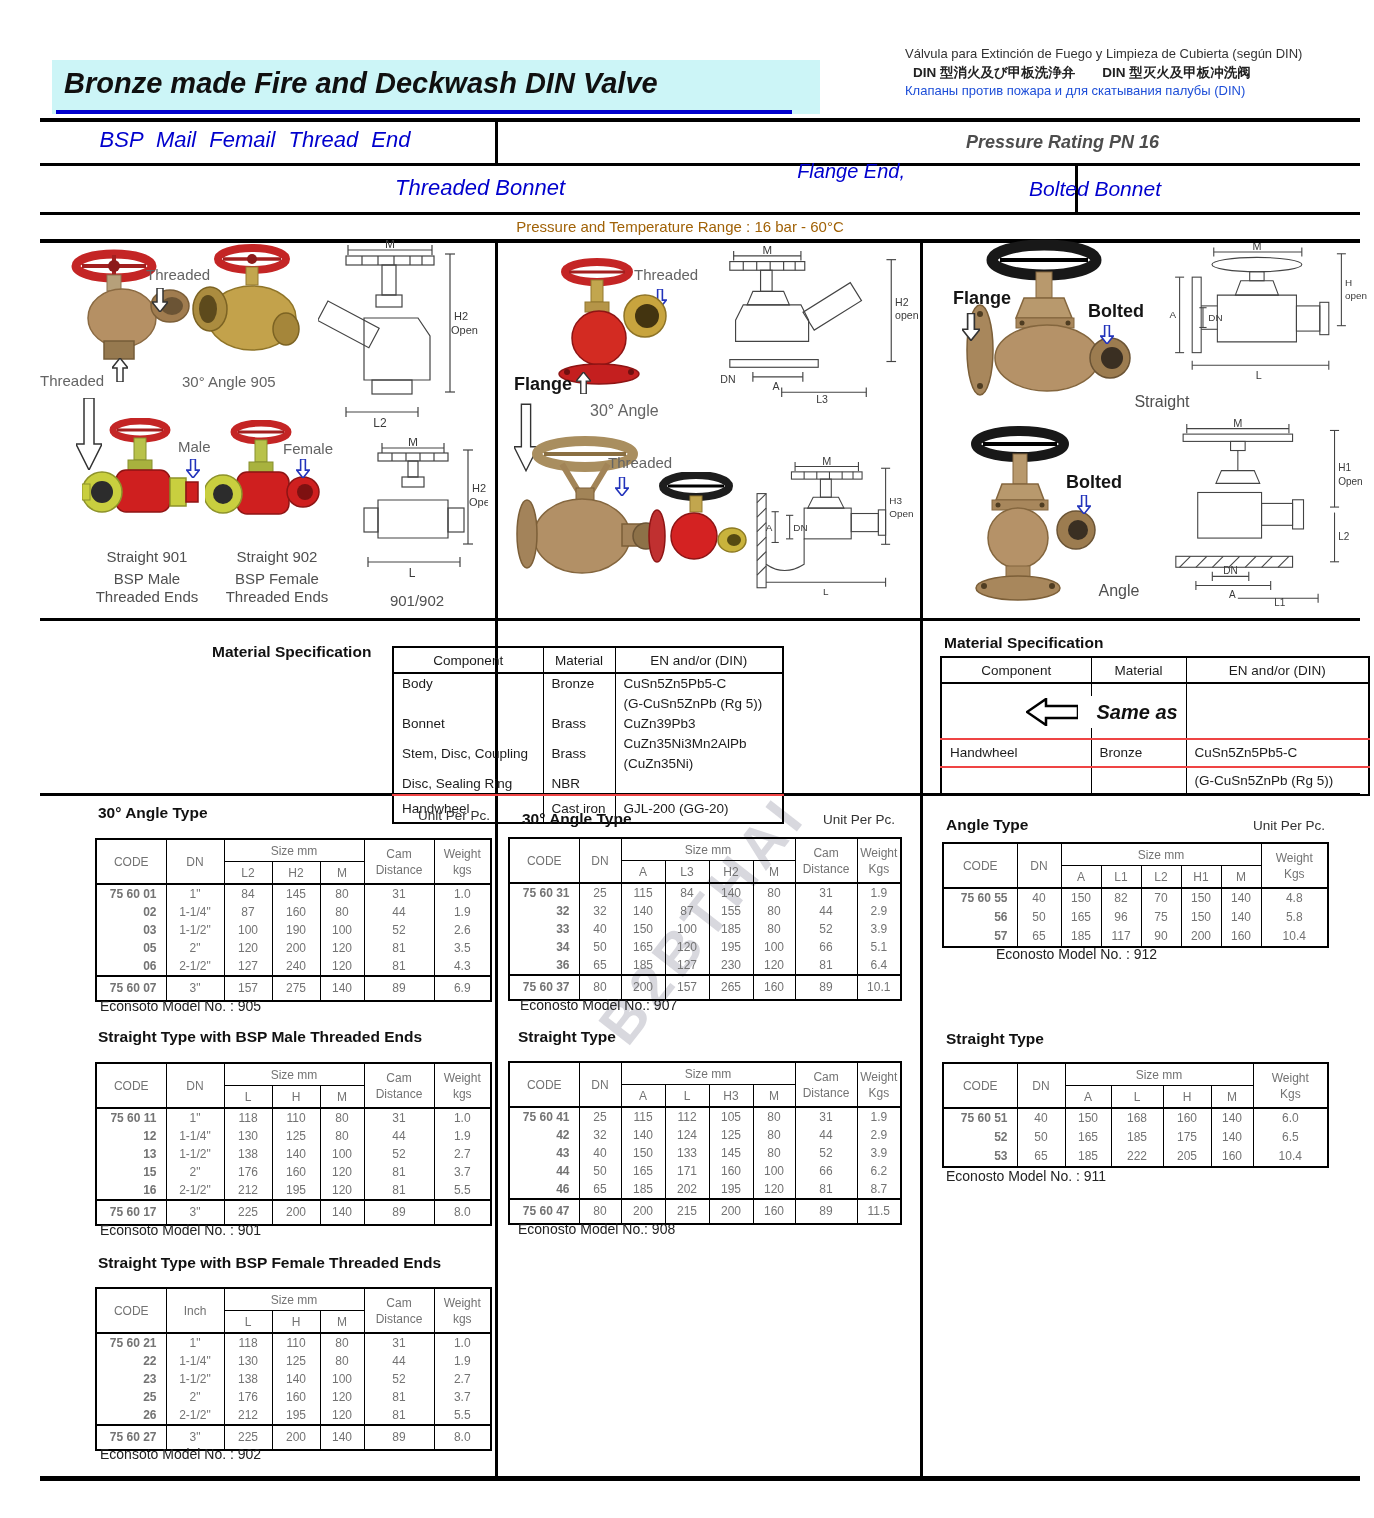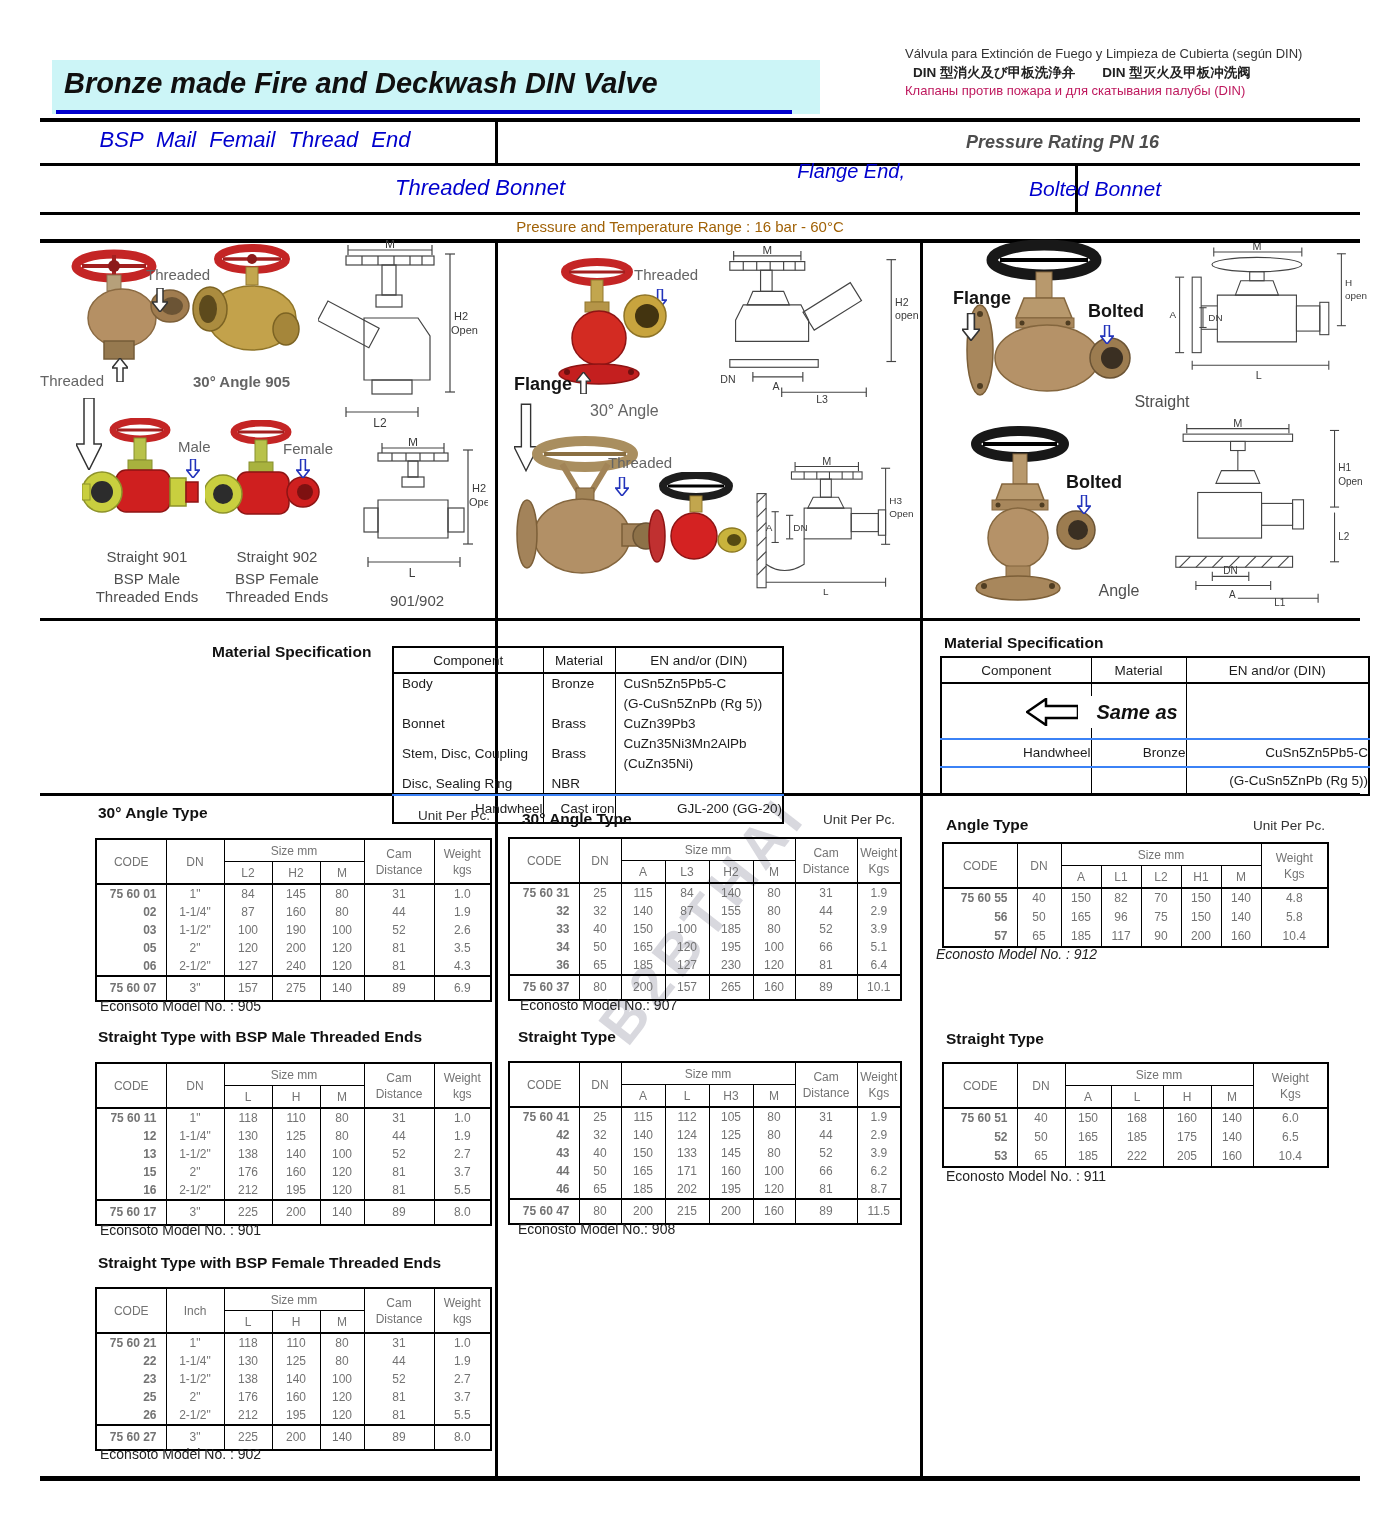--- a/index.html
+++ b/index.html
@@ -30,39 +30,39 @@
   .spec tbody.foot td{height:23px;line-height:23px;border-top:2.5px solid #000;}
   .spec td.code{text-align:right;padding-right:9px;font-weight:bold;}
   table.r-spec tbody.main td{height:19px;line-height:19px;}
   
   table.mat{position:absolute;border-collapse:collapse;table-layout:fixed;
             font-size:13.5px;color:#1c1c1c;border:2px solid #000;}
   .mat th,.mat td{border-left:1.5px solid #000;border-right:1.5px solid #000;
                   padding:0 0 0 8px;text-align:left;font-weight:normal;vertical-align:middle;}
   .mat thead th{height:24px;text-align:center;padding:0;border-bottom:2px solid #000;}
   .mat td{height:20px;line-height:20px;}
-  .mat tbody.foot td{border-top:2px solid #3b82f6;height:26px;text-align:right;}
+  .mat tbody.foot td{border-top:2px solid #ef4444;height:26px;}
   .mat td.gap{height:54px;}
   svg text{font-family:"Liberation Sans",sans-serif;}
   .d line,.d rect,.d path,.d ellipse,.d polygon{stroke:#444;fill:none;stroke-width:1.2px;}
   .d text{fill:#3a3a3a;stroke:none;font-size:12px;}
   .d .small{font-size:11px;}
 </style>
 </head>
 <body>
 
 <div class="page">
 
   <div class="abs" style="left:52px;top:60px;width:768px;height:54px;background:#ccf5f7;">
     <div class="abs" style="left:12px;top:7px;font-size:29px;font-weight:bold;font-style:italic;color:#101010;white-space:nowrap;">Bronze made Fire and Deckwash DIN Valve</div>
     <div class="abs" style="left:4px;top:50px;width:736px;height:4px;background:#0000cd;"></div>
   </div>
   <div class="abs" style="left:905px;top:46px;font-size:13px;color:#333;white-space:nowrap;">Válvula para Extinción de Fuego y Limpieza de Cubierta (según DIN)</div>
   <div class="abs" style="left:905px;top:64px;font-size:13.5px;color:#222;font-weight:bold;white-space:nowrap;padding-left:8px;">DIN 型消火及び甲板洗浄弁　　DIN 型灭火及甲板冲洗阀</div>
-  <div class="abs" style="left:905px;top:83px;font-size:13px;color:#be185d;white-space:nowrap;">Клапаны против пожара и для скатывания   палубы (DIN)</div>
+  <div class="abs" style="left:905px;top:83px;font-size:13px;color:#1d4ed8;white-space:nowrap;">Клапаны против пожара и для скатывания   палубы (DIN)</div>
 
   <div class="hline" style="left:40px;top:118px;width:1320px;height:4px;"></div>
   <div class="vline" style="left:495px;top:118px;width:3px;height:47px;"></div>
   <div class="hline" style="left:40px;top:163px;width:1320px;height:3px;"></div>
   <div class="vline" style="left:1075px;top:163px;width:3px;height:51px;"></div>
   <div class="hline" style="left:40px;top:212px;width:1320px;height:3px;"></div>
   <div class="hline" style="left:40px;top:239px;width:1320px;height:4px;"></div>
 
   <div class="abs blue-it" style="left:90px;top:127px;width:330px;text-align:center;font-size:22px;word-spacing:7px;">BSP Mail Femail Thread End</div>
   <div class="abs blue-it" style="left:735px;top:130px;width:170px;text-align:right;font-size:20px;margin-top:30px;">Flange End,</div>
@@ -97,21 +97,21 @@
   <svg class="abs" style="left:190px;top:243px;" width="110" height="122" viewBox="0 0 110 122">
     <ellipse cx="62" cy="16" rx="34" ry="11" fill="none" stroke="#c42525" stroke-width="8"></ellipse>
     <line x1="33" y1="16" x2="91" y2="16" stroke="#a31f1f" stroke-width="3.5"></line>
     <circle cx="62" cy="16" r="5" fill="#8c1a1a"></circle>
     <rect x="56" y="24" width="12" height="18" fill="#c2a64e" stroke="#93792f" stroke-width="1"></rect>
     <ellipse cx="62" cy="75" rx="44" ry="32" fill="#c3a24b" stroke="#8f7427" stroke-width="1.5"></ellipse>
     <ellipse cx="20" cy="66" rx="17" ry="22" fill="#ab8c3f" stroke="#7c6323" stroke-width="1.5"></ellipse>
     <ellipse cx="18" cy="66" rx="9" ry="14" fill="#5d4a1c"></ellipse>
     <ellipse cx="96" cy="86" rx="13" ry="16" fill="#a5863a" stroke="#7c6323" stroke-width="1.5"></ellipse>
   </svg>
-  <div class="abs lbl" style="left:193px;top:373px;font-weight:bold;">30° Angle 905</div>
+  <div class="abs lbl" style="left:182px;top:373px;">30° Angle 905</div>
   <div class="abs lbl" style="left:40px;top:372px;">Threaded</div>
   <svg class="abs" style="left:112px;top:358px;" width="16" height="24" viewBox="0 0 16 24">
     <polygon points="5,24 11,24 11,10 16,10 8,0 0,10 5,10" fill="#fff" stroke="#333" stroke-width="1.5"></polygon>
   </svg>
 
   <svg class="abs d" style="left:318px;top:240px;" width="160" height="192" viewBox="0 0 160 192">
     <line x1="30" y1="10" x2="114" y2="10"></line>
       <line x1="30" y1="5" x2="30" y2="15"></line>
       <line x1="114" y1="5" x2="114" y2="15"></line>
     <text x="72" y="8" text-anchor="middle">M</text>
@@ -1048,21 +1048,21 @@
           <td class="">65</td>
           <td class="">185</td>
           <td class="">117</td>
           <td class="">90</td>
           <td class="">200</td>
           <td class="">160</td>
           <td class="">10.4</td>
         </tr>
       </tbody>
     </table>
-  <div class="abs model" style="left:936px;top:946px;font-style:italic;">Econosto Model No. : 912</div>
+  <div class="abs model" style="left:996px;top:946px;">Econosto Model No. : 912</div>
 
   <div class="abs sect-title" style="left:946px;top:1030px;">Straight Type</div>
   <table class="spec r-spec" style="left: 942px; top: 1062px; width: 385px;">
       <colgroup>
         <col style="width: 74px;">
         <col style="width: 48px;">
         <col style="width: 46px;">
         <col style="width: 52px;">
         <col style="width: 48px;">
         <col style="width: 42px;">

